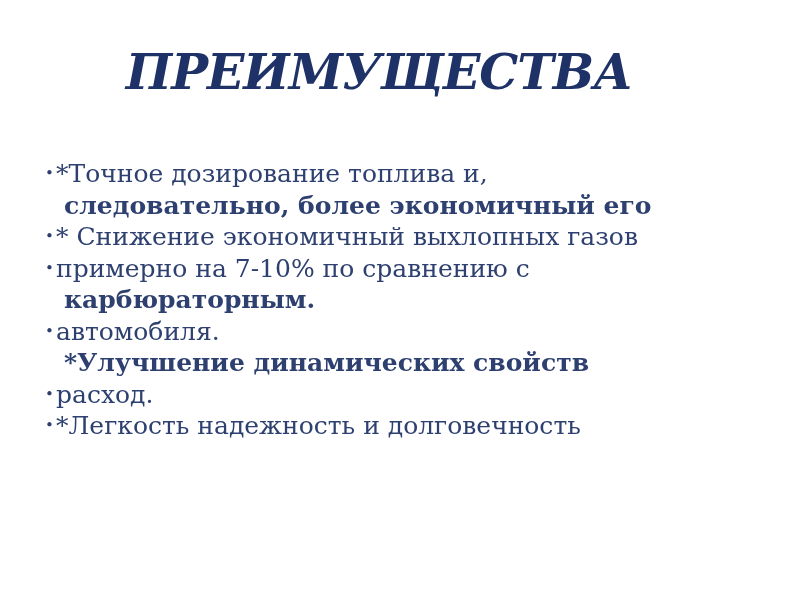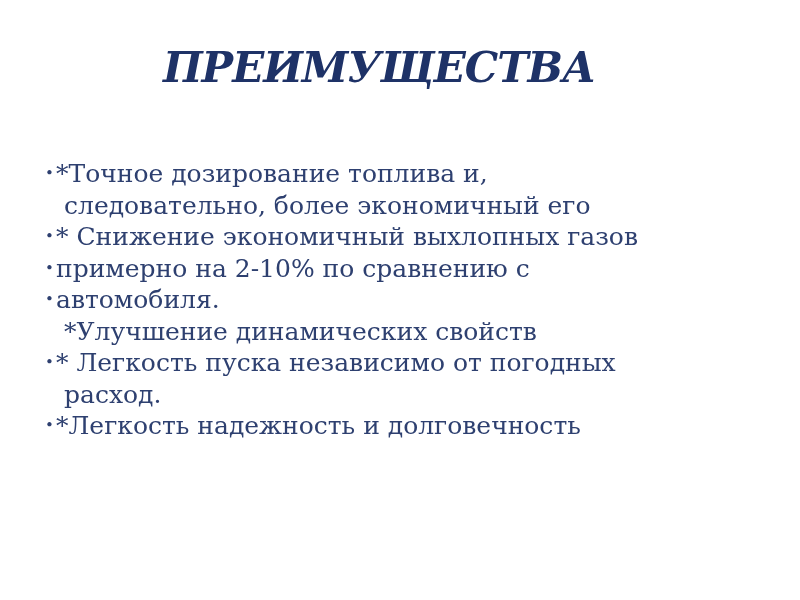--- a/index.html
+++ b/index.html
@@ -21,21 +21,21 @@
   }
   .slide-title {
     position: absolute;
     top: 44px; left: 0;
     width: 674px;
     padding-left: 84px;
     text-align: center;
     font-family: "DejaVu Serif", serif;
     font-style: italic;
     font-weight: bold;
-    font-size: 42px;
+    font-size: 49px;
     line-height: 1.15;
     letter-spacing: -1px;
     color: var(--title-color);
     white-space: nowrap;
   }
   .bullet-list {
     position: absolute;
     top: 158px; left: 45px;
     width: 640px;
   }
@@ -50,21 +50,21 @@
     line-height: 31.5px;
     color: var(--body-color);
   }
   .bullet-lines { flex: 1 1 auto; }
   .bullet-line {
     font-size: 25px;
     line-height: 31.5px;
     color: var(--body-color);
     white-space: nowrap;
   }
-  .bullet-line + .bullet-line { padding-left: 8px; }
+  .bullet-line + .bullet-line { padding-left: 8px; font-weight: bold; }
 </style>
 </head>
 <body>
 
 <div class="slide">
   <div class="slide-title">ПРЕИМУЩЕСТВА</div>
   <div class="bullet-list" id="bullet-list">
       <div class="bullet-item">
         <span class="bullet-marker">•</span>
         <div class="bullet-lines">
@@ -74,34 +74,34 @@
       </div>
       <div class="bullet-item">
         <span class="bullet-marker">•</span>
         <div class="bullet-lines">
           <div class="bullet-line">* Снижение экономичный выхлопных газов</div>
         </div>
       </div>
       <div class="bullet-item">
         <span class="bullet-marker">•</span>
         <div class="bullet-lines">
-          <div class="bullet-line">примерно на 2-10% по сравнению с</div>
+          <div class="bullet-line">примерно на 7-10% по сравнению с</div>
+          <div class="bullet-line">карбюраторным.</div>
         </div>
       </div>
       <div class="bullet-item">
         <span class="bullet-marker">•</span>
         <div class="bullet-lines">
           <div class="bullet-line">автомобиля.</div>
           <div class="bullet-line">*Улучшение динамических свойств</div>
         </div>
       </div>
       <div class="bullet-item">
         <span class="bullet-marker">•</span>
         <div class="bullet-lines">
-          <div class="bullet-line">* Легкость пуска независимо от погодных</div>
           <div class="bullet-line">расход.</div>
         </div>
       </div>
       <div class="bullet-item">
         <span class="bullet-marker">•</span>
         <div class="bullet-lines">
           <div class="bullet-line">*Легкость надежность и долговечность</div>
         </div>
       </div>
     </div>

